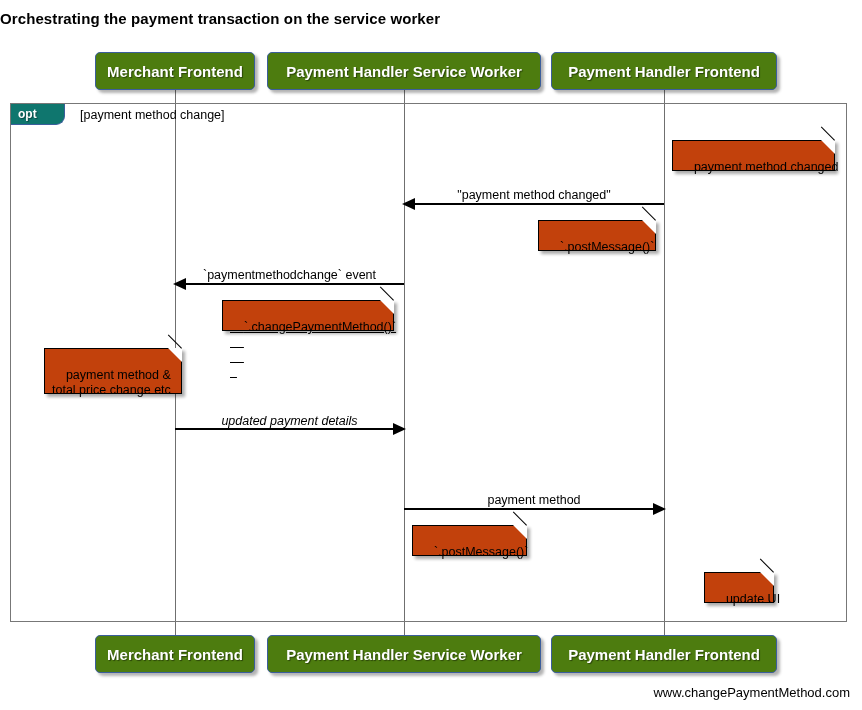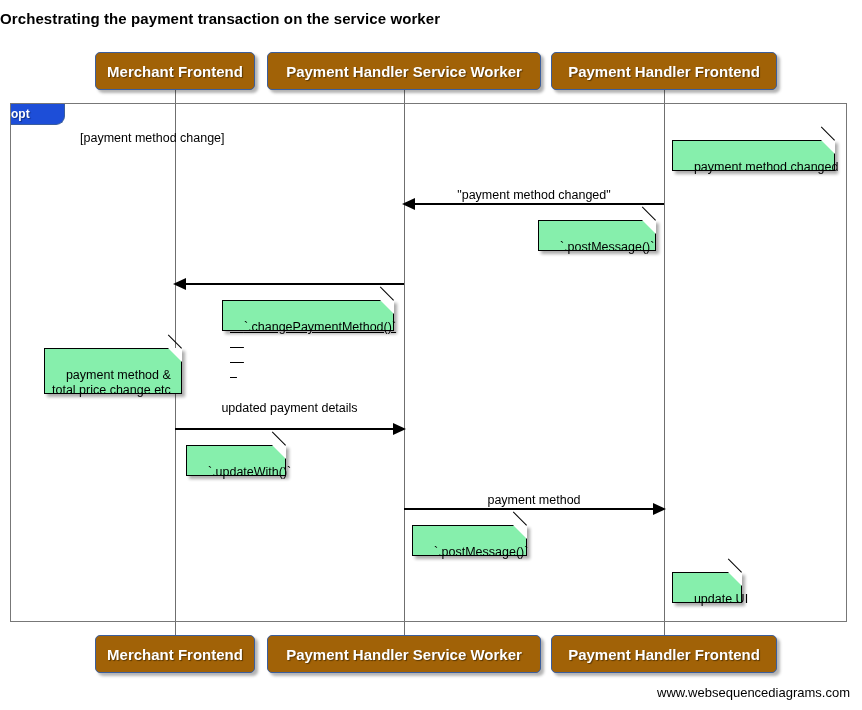--- a/index.html
+++ b/index.html
@@ -31,21 +31,21 @@
     font-weight: bold;
     color: #000;
     letter-spacing: 0.1px;
     white-space: nowrap;
   }
 
   
   .actor-box {
     position: absolute;
     box-sizing: border-box;
-    background: #a16207;
+    background: #4d7c0f;
     border: 1px solid #3b5e9c;
     border-radius: 5px;
     color: #ffffff;
     font-size: 15px;
     font-weight: bold;
     display: flex;
     align-items: center;
     justify-content: center;
     text-shadow: 1px 1px 1px rgba(0,0,0,0.45);
     box-shadow: 3px 3px 3px rgba(0,0,0,0.30);
@@ -63,39 +63,39 @@
   
   .frame {
     position: absolute;
     box-sizing: border-box;
     border: 1px solid #777777;
     background: transparent;
   }
   .frame-tab {
     position: absolute;
     box-sizing: border-box;
-    background: #1d4ed8;
+    background: #0f766e;
     border: 1px solid #3b5e9c;
     border-top: none;
     border-left: none;
     border-top-right-radius: 0;
     border-bottom-right-radius: 9px;
     color: #ffffff;
     font-size: 12px;
     font-weight: bold;
     display: flex;
     align-items: center;
+    padding-left: 7px;
     text-shadow: 1px 1px 1px rgba(0,0,0,0.4);
   }
   .frame-guard {
     position: absolute;
     font-size: 12.5px;
     color: #000;
     white-space: nowrap;
-    margin-top: 23px;
   }
 
   
   .msg-line {
     position: absolute;
     height: 2px;
     background: #000000;
   }
   .arrow-head {
     position: absolute;
@@ -115,21 +115,21 @@
     font-size: 12.5px;
     color: #000;
     white-space: nowrap;
     text-align: center;
   }
 
   
   .note {
     position: absolute;
     box-sizing: border-box;
-    background: #86efac;
+    background: #c2410c;
     border: 1px solid #000000;
     font-size: 12.5px;
     color: #000;
     line-height: 15px;
     padding: 4px 7px 4px 7px;
     box-shadow: 3px 3px 3px rgba(0,0,0,0.33);
     white-space: pre;
   }
   .note .fold-cut {
     position: absolute;
@@ -189,61 +189,57 @@
   <div class="msg-label" style="left:404px; top:188px; width:260px;">"payment method changed"</div>
   <div class="msg-line" style="left:404px; top:203px; width:260px;"></div>
   <div class="arrow-head left" style="left:402px; top:198px;"></div>
 
   <div class="note" style="left:538px; top:220px; width:118px; height:31px;">
     <span>`.postMessage()`</span>
     <span class="fold-cut"></span>
     <span class="fold-diag"></span>
   </div>
 
+  <div class="msg-label" style="left:175px; top:268px; width:229px;">`paymentmethodchange` event</div>
   <div class="msg-line" style="left:175px; top:283px; width:229px;"></div>
   <div class="arrow-head left" style="left:173px; top:278px;"></div>
 
   <div class="note" style="left:222px; top:300px; width:172px; height:31px;text-decoration:underline;">
     <span>`.changePaymentMethod()`</span>
     <span class="fold-cut"></span>
     <span class="fold-diag"></span>
   </div>
 
   <div class="note" style="left:28px; top:348px; width:138px; height:46px;margin-left:16px;">
     <span>payment method &amp;
 total price change etc</span>
     <span class="fold-cut"></span>
     <span class="fold-diag"></span>
   </div>
 
-  <div class="msg-label" style="left:175px; top:401px; width:229px;">updated payment details</div>
+  <div class="msg-label" style="left:175px; top:414px; width:229px;font-style:italic;">updated payment details</div>
   <div class="msg-line" style="left:175px; top:428px; width:229px;"></div>
   <div class="arrow-head right" style="left:393px; top:423px;"></div>
 
-  <div class="note" style="left:186px; top:445px; width:100px; height:31px;">
-    <span>`.updateWith()`</span>
-    <span class="fold-cut"></span>
-    <span class="fold-diag"></span>
-  </div>
 
   <div class="msg-label" style="left:404px; top:493px; width:260px;">payment method</div>
   <div class="msg-line" style="left:404px; top:508px; width:260px;"></div>
   <div class="arrow-head right" style="left:653px; top:503px;"></div>
 
   <div class="note" style="left:412px; top:525px; width:115px; height:31px;">
     <span>`.postMessage()`</span>
     <span class="fold-cut"></span>
     <span class="fold-diag"></span>
   </div>
 
-  <div class="note" style="left:672px; top:572px; width:70px; height:31px;">
+  <div class="note" style="left:704px; top:572px; width:70px; height:31px;">
     <span>update UI</span>
     <span class="fold-cut"></span>
     <span class="fold-diag"></span>
   </div>
 
   <div class="actor-box" style="left:95px; top:635px; width:160px; height:38px;">Merchant Frontend</div>
   <div class="actor-box" style="left:267px; top:635px; width:274px; height:38px;">Payment Handler Service Worker</div>
   <div class="actor-box" style="left:551px; top:635px; width:226px; height:38px;">Payment Handler Frontend</div>
 
-  <div class="footer">www.websequencediagrams.com</div>
+  <div class="footer">www.changePaymentMethod.com</div>
 
 </div>
 
 </body></html>

